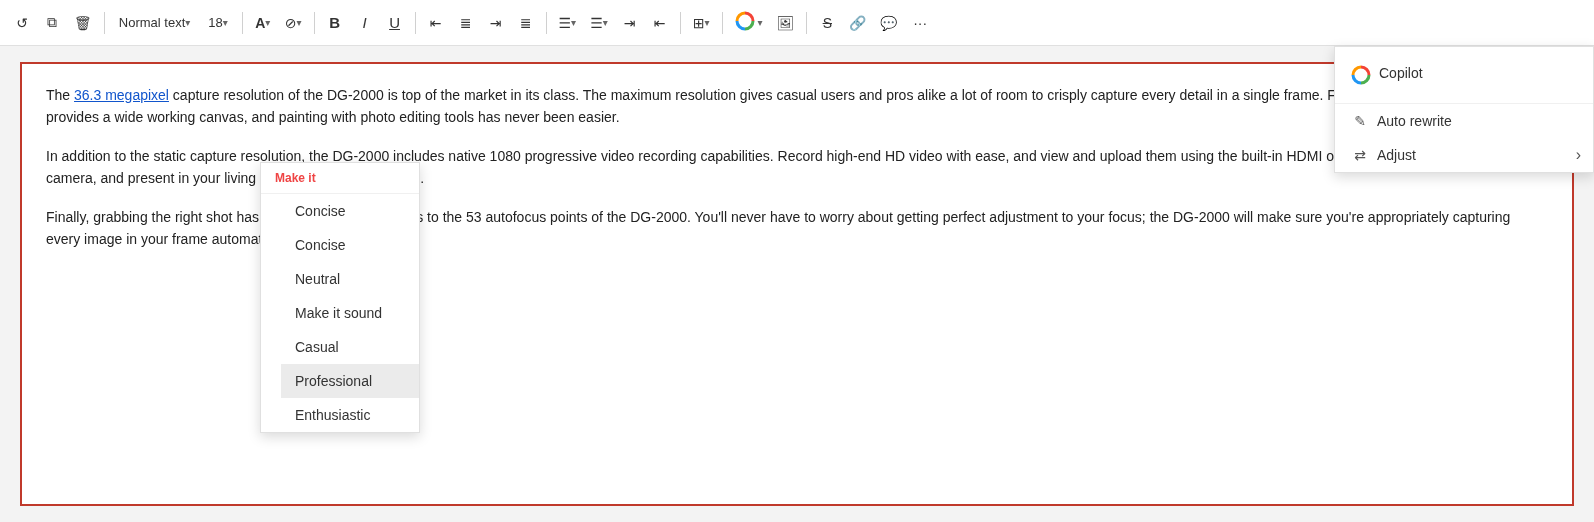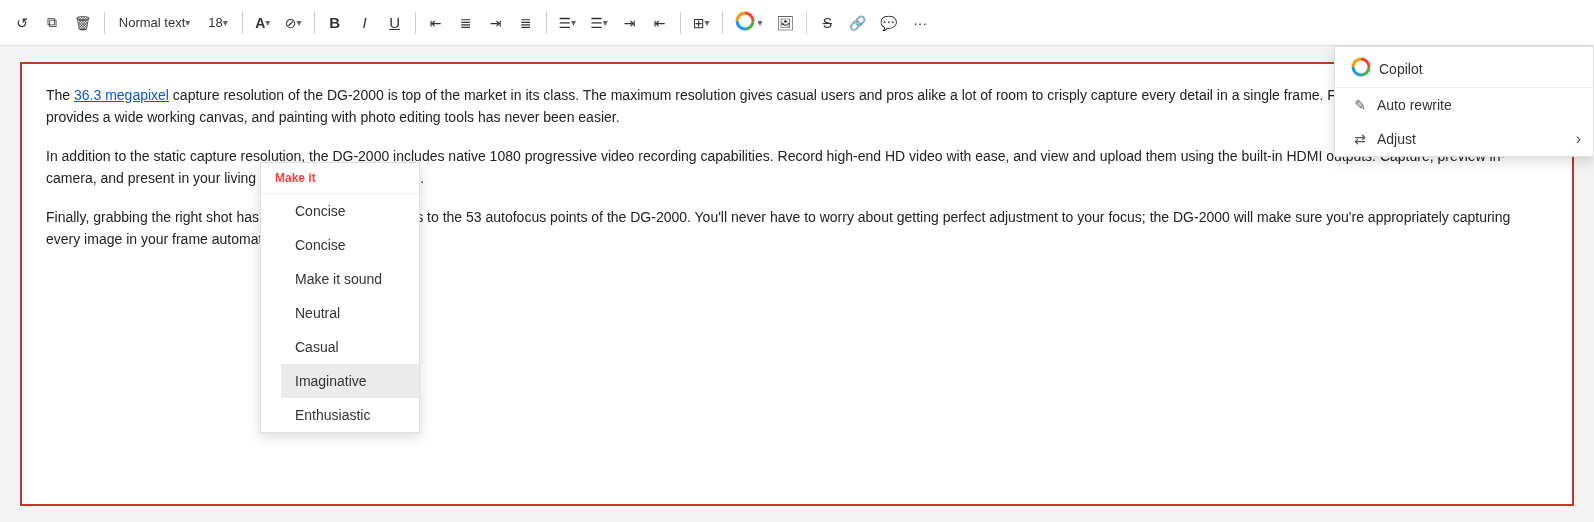--- a/index.html
+++ b/index.html
@@ -99,26 +99,26 @@
       position: absolute;
       right: 0;
       top: 0;
       width: 260px;
       background: #fff;
       border: 1px solid #e0e0e0;
       box-shadow: 0 4px 12px rgba(0,0,0,0.15);
       z-index: 100;
     }
     .copilot-header {
-      padding: 10px 16px;
+      padding: 18px 16px;
       font-size: 14px;
       color: #333;
       border-bottom: 1px solid #f0f0f0;
       display: flex;
-      align-items: flex-end;
+      align-items: flex-start;
       gap: 8px;
     }
     .menu-item {
       display: flex;
       align-items: center;
       padding: 9px 16px;
       font-size: 14px;
       color: #333;
       cursor: pointer;
       gap: 8px;
@@ -323,29 +323,29 @@
 
   <div class="submenu-panel">
     <div class="submenu-label">Make it</div>
     <div class="submenu-item">
       <span>Concise</span>
     </div>
     <div class="submenu-item">
       <span>Concise</span>
     </div>
     <div class="submenu-item">
+      <span>Neutral</span>
+    </div>
+    <div class="submenu-item">
       <span>Make it sound</span>
     </div>
     <div class="submenu-item">
-      <span>Neutral</span>
-    </div>
-    <div class="submenu-item">
       <span>Casual</span>
     </div>
     <div class="submenu-item active">
-      <span>Imaginative</span>
+      <span>Professional</span>
     </div>
     <div class="submenu-item">
       <span>Enthusiastic</span>
     </div>
   </div>
 
 </div>
 
 </body></html>

